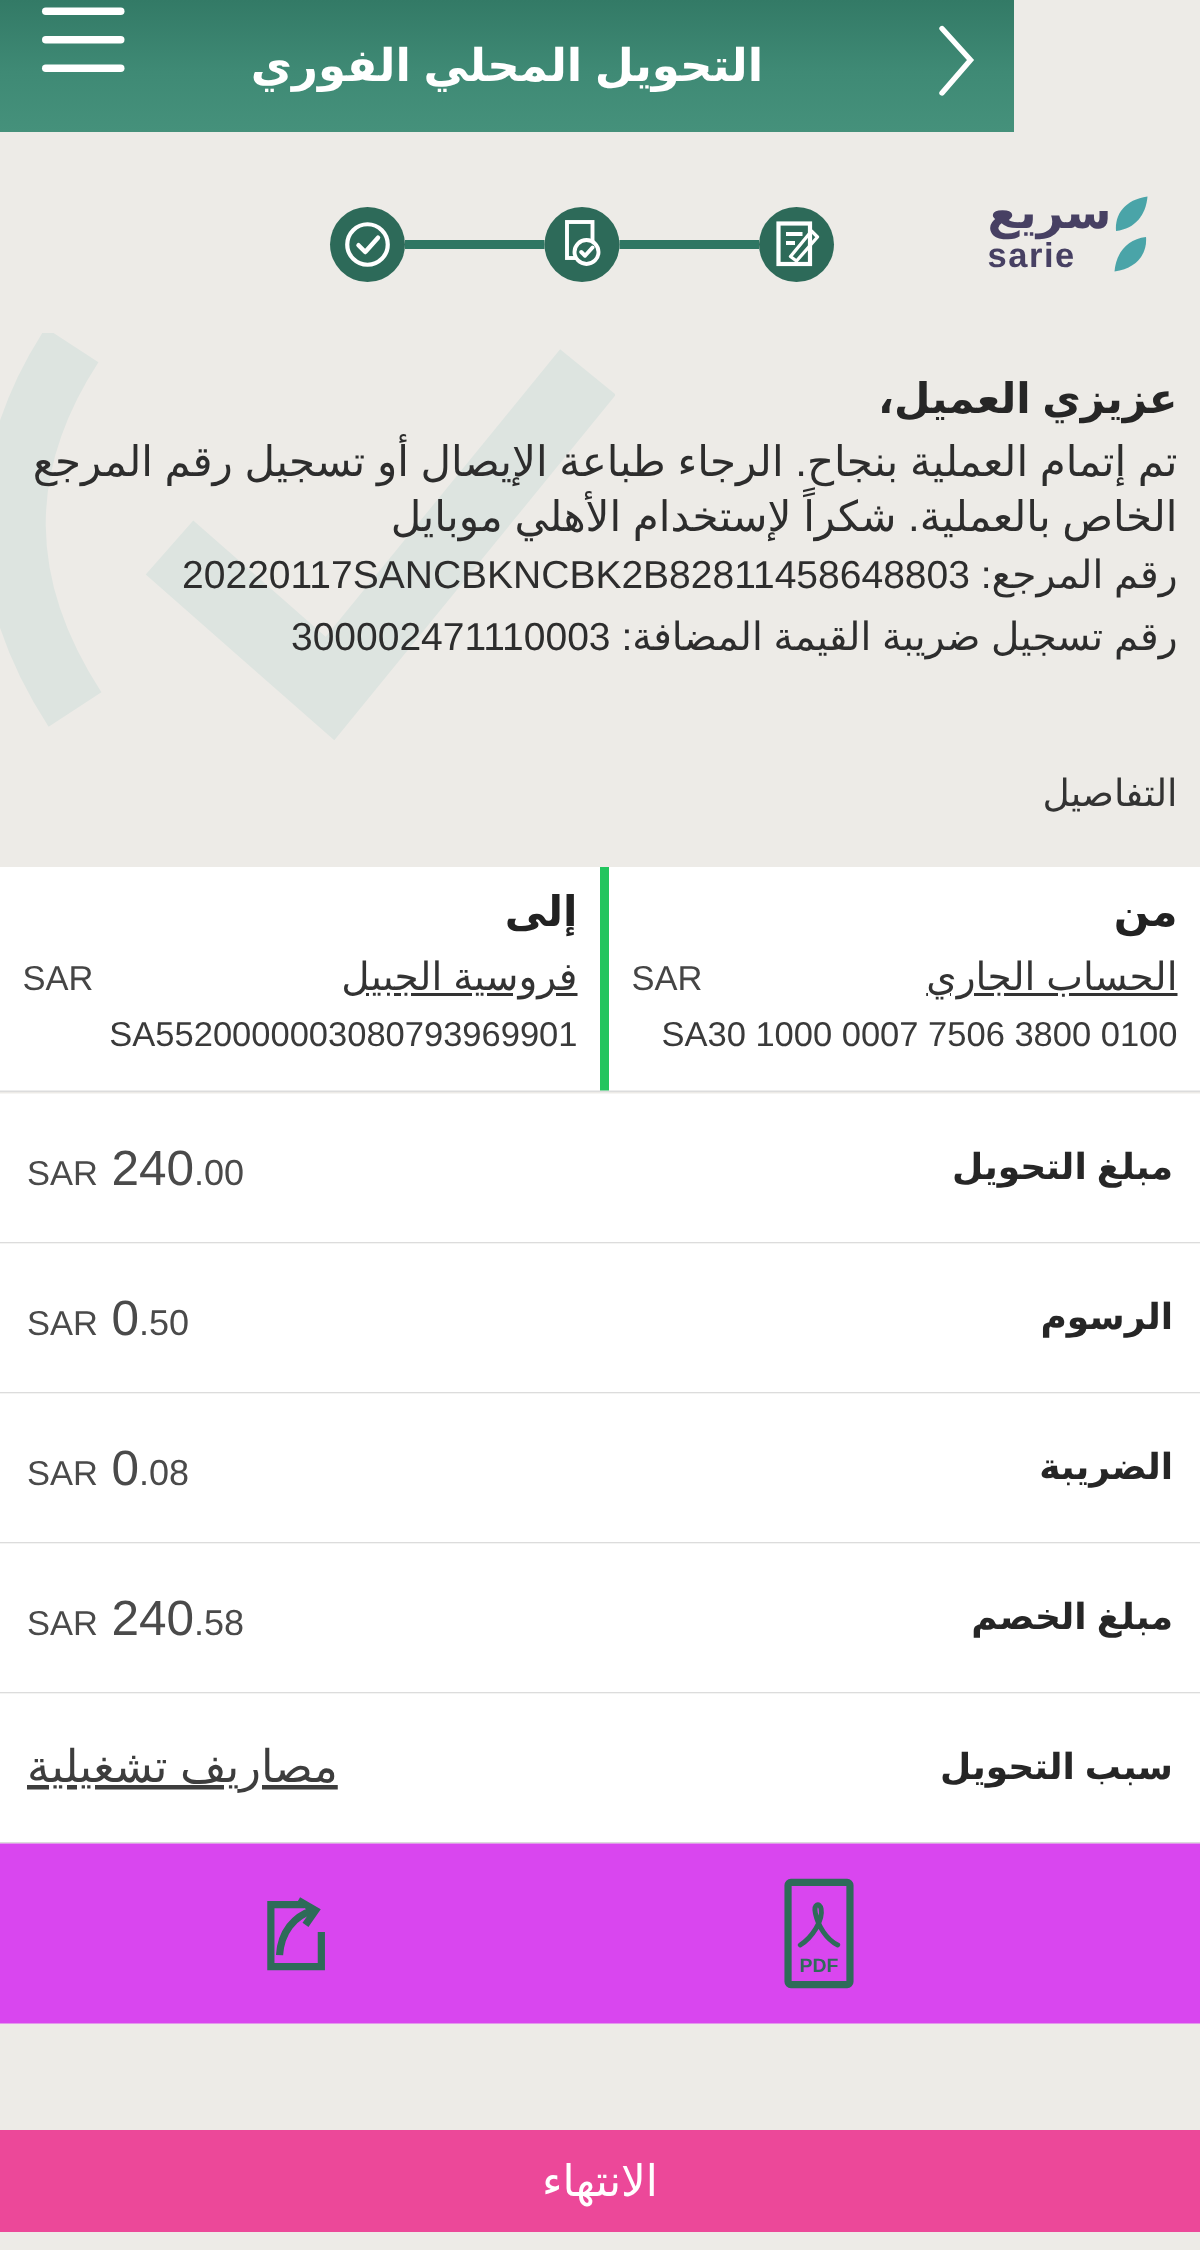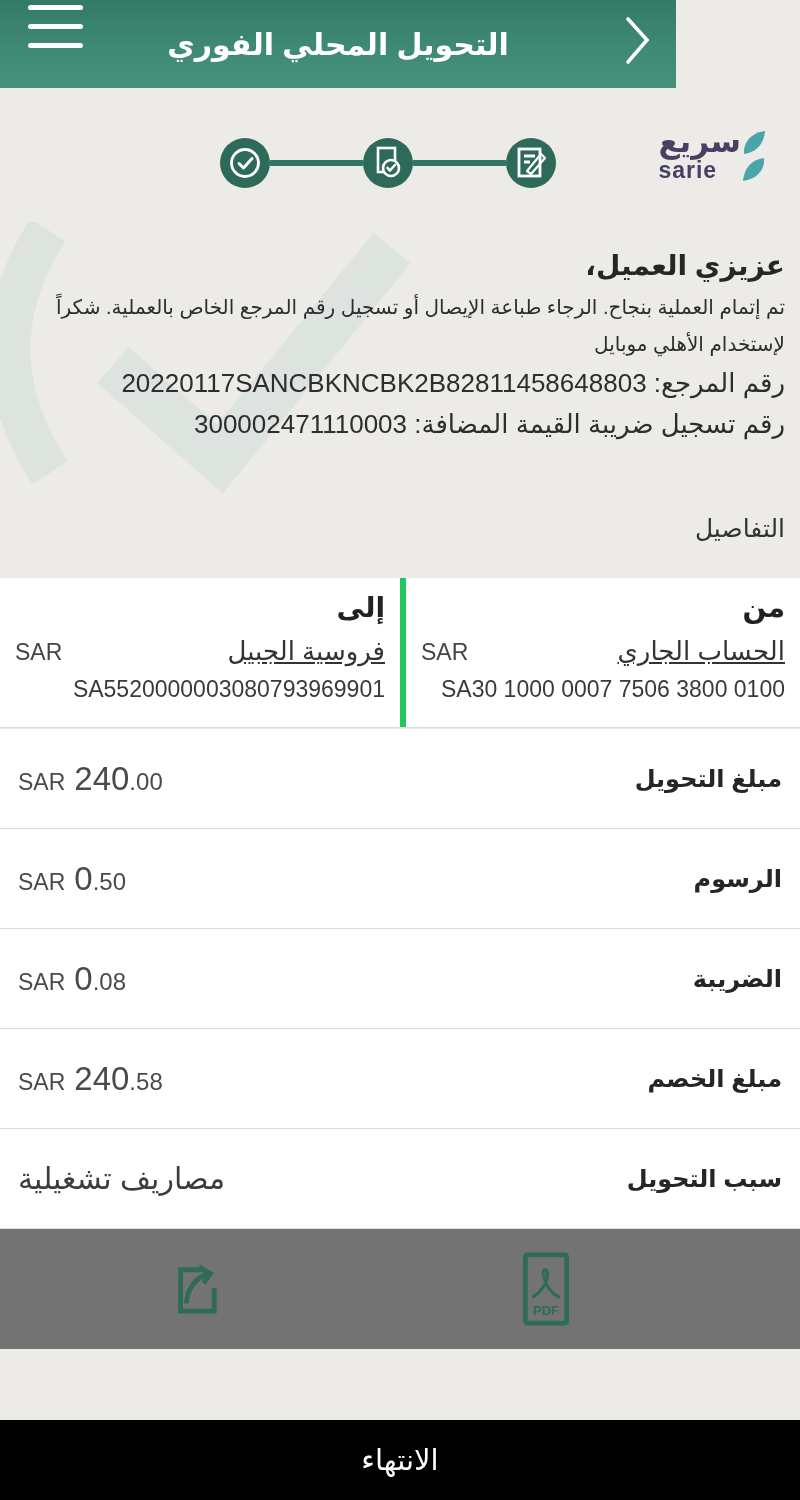--- a/index.html
+++ b/index.html
@@ -31,21 +31,21 @@
   .logo-en{font-size:23px;font-weight:600;color:#474063;letter-spacing:1px;line-height:24px;margin-top:0px;}
   .logo-leaf{margin-left:1px;margin-top:4px;}
 
   
   .watermark{position:absolute;top:222px;left:0;z-index:1;pointer-events:none;}
 
   
   .message{position:absolute;top:246px;right:15px;left:15px;z-index:2;
     direction:rtl;color:#2d2d2d;}
   .greeting{font-size:28px;font-weight:bold;line-height:40px;color:#262626;}
-  .msg-body{font-size:20px;line-height:37px;margin-top:3px;}
+  .msg-body{font-size:28px;line-height:37px;margin-top:3px;}
   .ref-line{font-size:26px;line-height:41px;}
   .ref-line .num{direction:ltr;unicode-bidi:embed;}
 
   
   .section-title{position:absolute;top:514px;right:15px;z-index:2;
     font-size:25px;color:#333;direction:rtl;}
 
   .accounts{position:absolute;top:578px;left:0;width:800px;height:150px;background:#fff;
     display:flex;direction:rtl;border-bottom:1px solid #dcdcdc;box-sizing:border-box;z-index:2;}
   .acct-col{width:50%;box-sizing:border-box;padding:13px 15px 0 15px;text-align:right;}
@@ -59,30 +59,30 @@
   
   .rows{position:absolute;top:729px;left:0;width:800px;z-index:2;}
   .detail-row{height:99px;background:#fff;border-bottom:1px solid #dcdcdc;
     display:flex;justify-content:space-between;align-items:center;
     padding:0 18px;direction:rtl;box-sizing:content-box;}
   .row-label{font-size:24px;font-weight:600;color:#262626;}
   .row-amount{direction:ltr;color:#4a4a4a;white-space:nowrap;}
   .row-amount .cur{font-size:23px;margin-right:9px;}
   .row-amount .amt-int{font-size:33px;}
   .row-amount .amt-dec{font-size:24px;}
-  .row-value{font-size:30px;color:#3d3d3d;}
-
-  
-  .icons-row{position:absolute;top:1229px;left:0;width:800px;height:120px;background:#737373;
+  .row-value{font-size:30px;color:#3d3d3d;text-decoration:underline;}
+
+  
+  .icons-row{position:absolute;top:1229px;left:0;width:800px;height:120px;background:#d946ef;
     display:flex;align-items:center;justify-content:space-between;
     padding:0 230px 0 170px;box-sizing:border-box;z-index:2;}
   .action-btn{cursor:pointer;display:flex;align-items:center;justify-content:center;}
 
   
-  .finish-btn{position:absolute;top:1420px;left:0;width:800px;height:80px;background:#000000;
+  .finish-btn{position:absolute;top:1420px;left:0;width:800px;height:68px;background:#ec4899;
     display:flex;align-items:center;justify-content:center;cursor:pointer;z-index:5;}
   .finish-label{color:#fff;font-size:29px;direction:rtl;}
 </style>
 </head>
 <body>
 
 <div class="app">
 
   <div class="header">
     <div class="hamburger">

